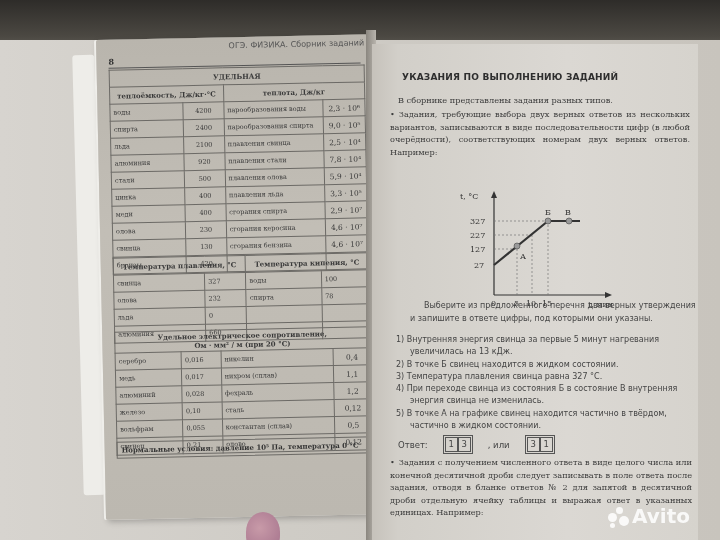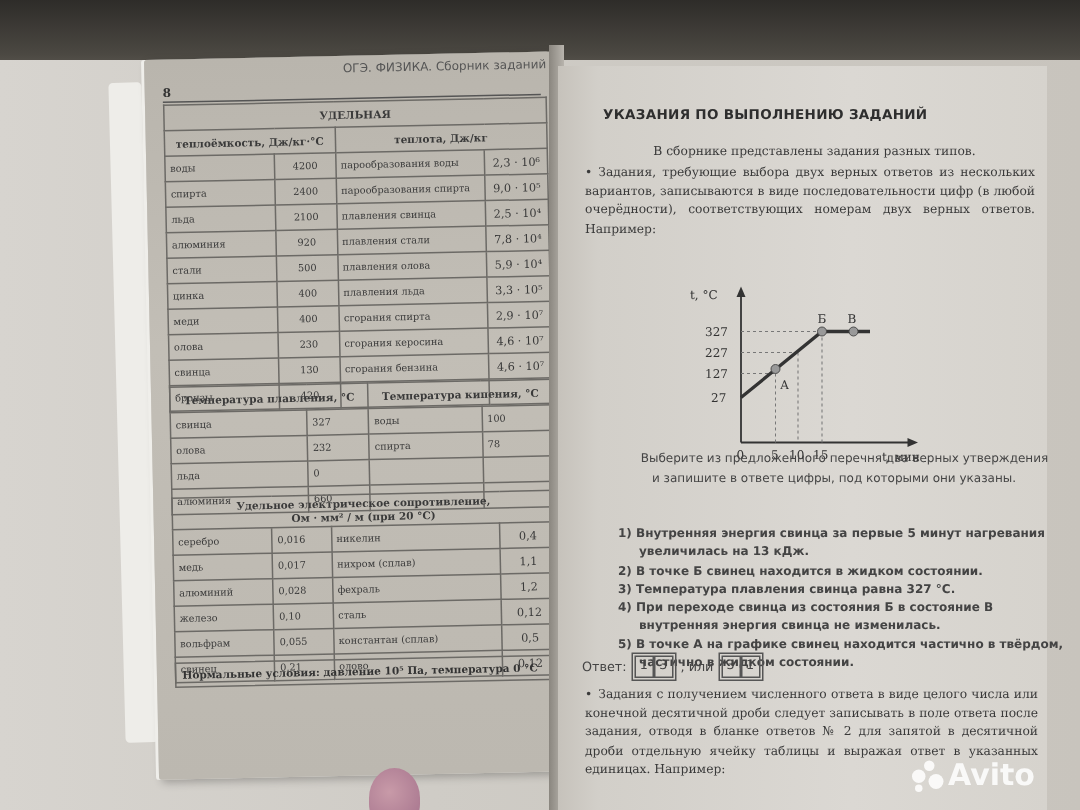--- a/index.html
+++ b/index.html
@@ -42,27 +42,27 @@
 
   
   .right-page {
     position:absolute; left:372px; top:44px; width:326px; height:496px;
     background: linear-gradient(90deg,#c6c2bb 0%,#d2cfc9 8%,#dbd8d3 60%,#d6d3cd 100%);
   }
   .gutter { position:absolute; left:366px; top:30px; width:10px; height:510px;
     background: linear-gradient(90deg,#8a867f,#b8b4ad); }
   .rp-title { position:absolute; left:30px; top:28px; font-family:"DejaVu Sans",sans-serif;
     font-weight:bold; font-size:9px; color:#2e2e2e; letter-spacing:.2px; }
-  .para { position:absolute; font-size:8.2px; color:#3a3a3a; line-height:12.5px;text-align:center; }
+  .para { position:absolute; font-size:8.2px; color:#3a3a3a; line-height:12.5px; }
   .sans { font-family:"DejaVu Sans",sans-serif; font-size:8px; color:#444; line-height:12.5px; }
   .bullet::before { content:"•"; margin-right:4px; }
-  .opts { position:absolute; left:24px; top:290px; width:300px; margin:16px; padding:0; list-style:none;font-weight:bold; }
+  .opts { position:absolute; left:24px; top:290px; width:300px; margin:0; padding:0; list-style:none; }
   .opts li { font-family:"DejaVu Sans",sans-serif; font-size:8px; color:#444; line-height:12.3px;
     padding-left:14px; text-indent:-14px; }
-  .answer { position:absolute; left:16px; top:391px; font-family:"DejaVu Sans",sans-serif; font-size:8.5px; color:#444; display:flex; align-items:center; gap:3px; }
+  .answer { position:absolute; left:26px; top:391px; font-family:"DejaVu Sans",sans-serif; font-size:8.5px; color:#444; display:flex; align-items:center; gap:15px; }
   .cell { display:inline-block; width:11px; height:13px; border:1px solid #555; text-align:center; line-height:13px; font-size:8.5px; }
   .cellgroup { display:inline-flex; border:1px solid #555; padding:1px; }
   .chart { position:absolute; left:86px; top:145px; }
 
   .finger { position:absolute; left:246px; top:512px; width:34px; height:40px; border-radius:50% 50% 40% 40%;
     background: radial-gradient(circle at 40% 40%, #c89aa8, #a2708a); }
   .avito { position:absolute; left:608px; top:504px; font-family:"DejaVu Sans",sans-serif; font-weight:bold; font-size:20px;
     color:rgba(255,255,255,.85); display:flex; align-items:center; gap:2px; }
   .avito-dots { position:relative; width:22px; height:22px; }
   .avito-dots span { position:absolute; border-radius:50%; background:rgba(255,255,255,.85); }

